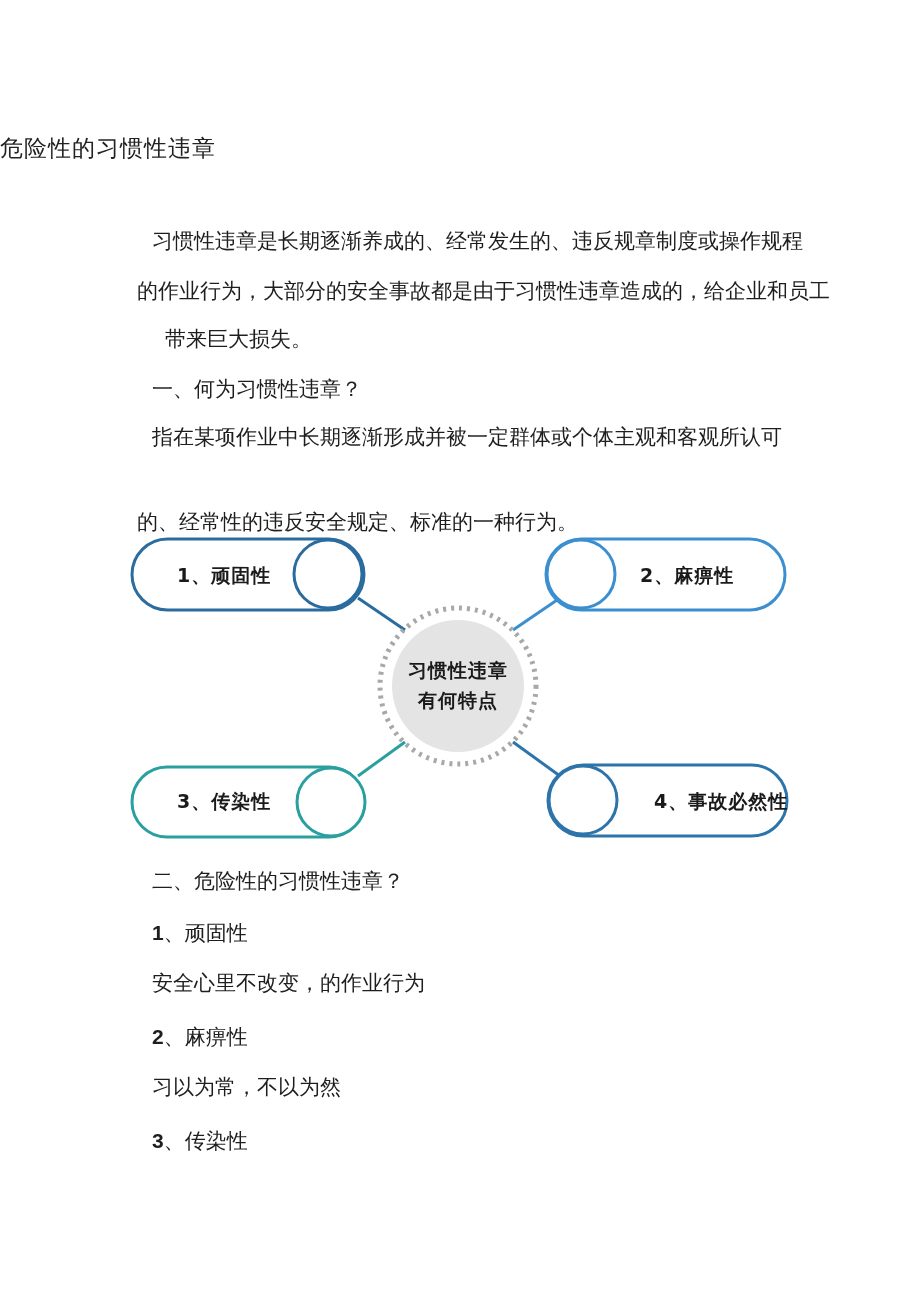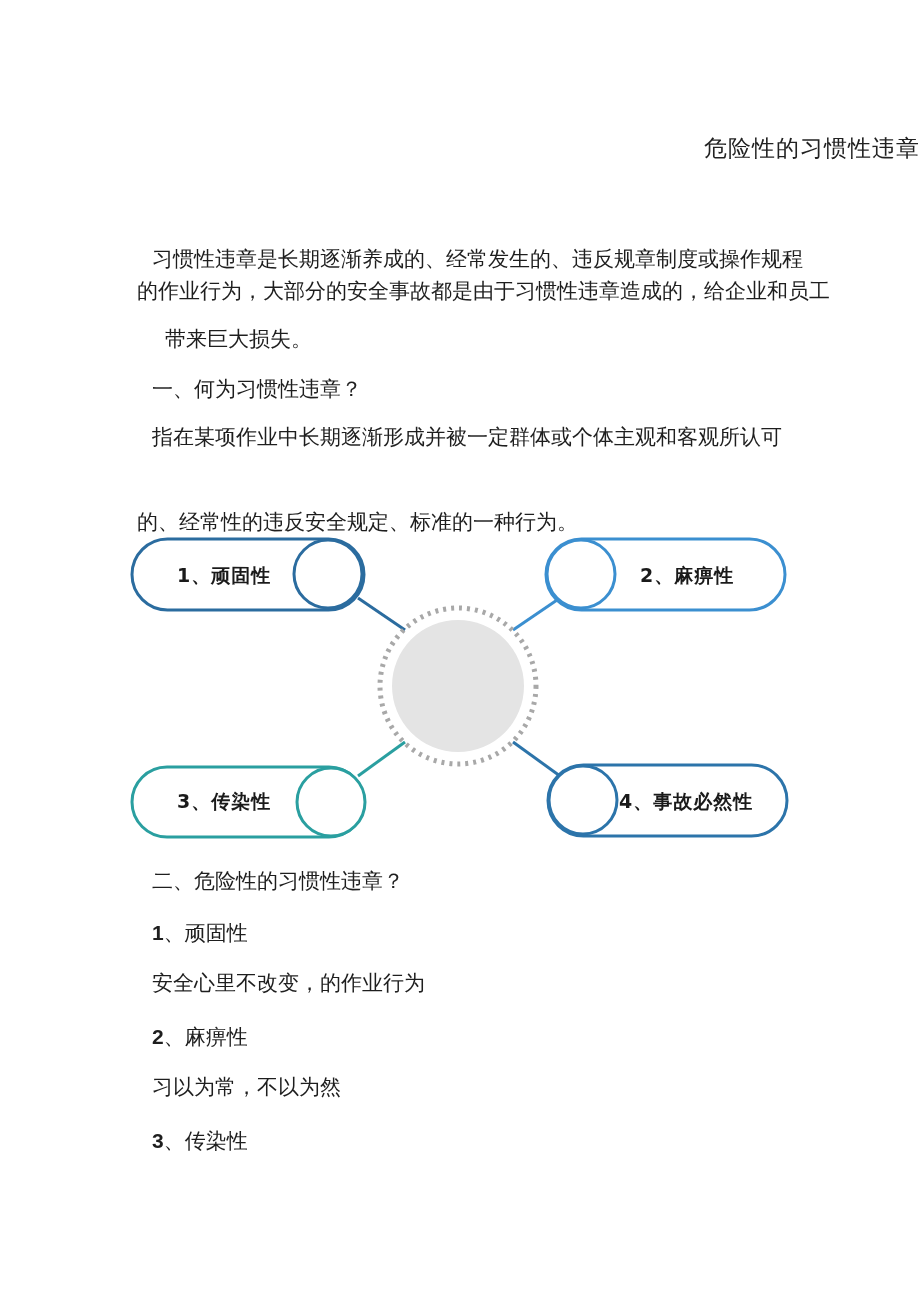--- a/index.html
+++ b/index.html
@@ -13,21 +13,21 @@
       position: relative;
       overflow: hidden;
       font-family: "DejaVu Serif", "Liberation Serif", serif;
       color: #1a1a1a;
     }
     .title {
       position: absolute;
       top: 133px;
       left: 0;
       width: 920px;
-      text-align: right;
+      text-align: left;
       font-size: 23px;
       letter-spacing: 1px;
       color: #222;
     }
     .indent { text-indent: 2.1em; }
     .line { position: absolute; left: 137px; font-size: 21px; line-height: 30px; color:#1e1e1e; white-space: nowrap; }
     .line.indent { left: 152px; text-indent: 0; }
     .num { font-family: "Liberation Sans", "DejaVu Sans", sans-serif; font-weight: bold; }
 
     
@@ -66,21 +66,21 @@
     }
   </style>
 </head>
 <body>
 
 <div>
 
   <div class="title">危险性的习惯性违章</div>
 
   <div>
-    <div class="line indent" style="top:244px;">习惯性违章是长期逐渐养成的、经常发生的、违反规章制度或操作规程</div>
+    <div class="line indent" style="top:228px;font-family:Liberation Mono, monospace;">习惯性违章是长期逐渐养成的、经常发生的、违反规章制度或操作规程</div>
     <div class="line" style="top:276px;text-align:right;">的作业行为，大部分的安全事故都是由于习惯性违章造成的，给企业和员工</div>
     <div class="line" style="top:324px;margin-left:28px;">带来巨大损失。</div>
   </div>
 
   <div class="line indent" style="top:374px;text-align:center;">一、何为习惯性违章？</div>
   <div>
     <div class="line indent" style="top:422px;">指在某项作业中长期逐渐形成并被一定群体或个体主观和客观所认可</div>
     <div class="line" style="top:470px;margin-top:37px;">的、经常性的违反安全规定、标准的一种行为。</div>
   </div>
 
@@ -104,22 +104,26 @@
       <rect x="132" y="767" width="232" height="70" rx="35" ry="35" fill="#fff" stroke="#2a9fa0" stroke-width="3"></rect>
       <circle cx="331" cy="802" r="34" fill="#fff" stroke="#2a9fa0" stroke-width="3"></circle>
 
       <rect x="548" y="765" width="239" height="71" rx="35.5" ry="35.5" fill="#fff" stroke="#2c74aa" stroke-width="3"></rect>
       <circle cx="583" cy="800" r="34" fill="#fff" stroke="#2c74aa" stroke-width="3"></circle>
     </svg>
 
     <div class="pill-label" style="left:177px; top:563px;">1、顽固性</div>
     <div class="pill-label" style="left:640px; top:563px;">2、麻痹性</div>
     <div class="pill-label" style="left:177px; top:789px;">3、传染性</div>
-    <div class="pill-label" style="left:619px; top:789px;">4、事故必然性</div>
+    <div class="pill-label" style="left:654px; top:789px;">4、事故必然性</div>
 
+    <div class="center-label">
+      <div>习惯性违章</div>
+      <div>有何特点</div>
+    </div>
   </div>
 
   <div class="line indent" style="top:866px;">二、危险性的习惯性违章？</div>
 
   <div class="line" style="top:918px; left:152px;">
     <span class="num">1</span><span>、顽固性</span>
   </div>
   <div class="line" style="top:968px; left:152px;">安全心里不改变，的作业行为</div>
 
   <div class="line" style="top:1022px; left:152px;">

